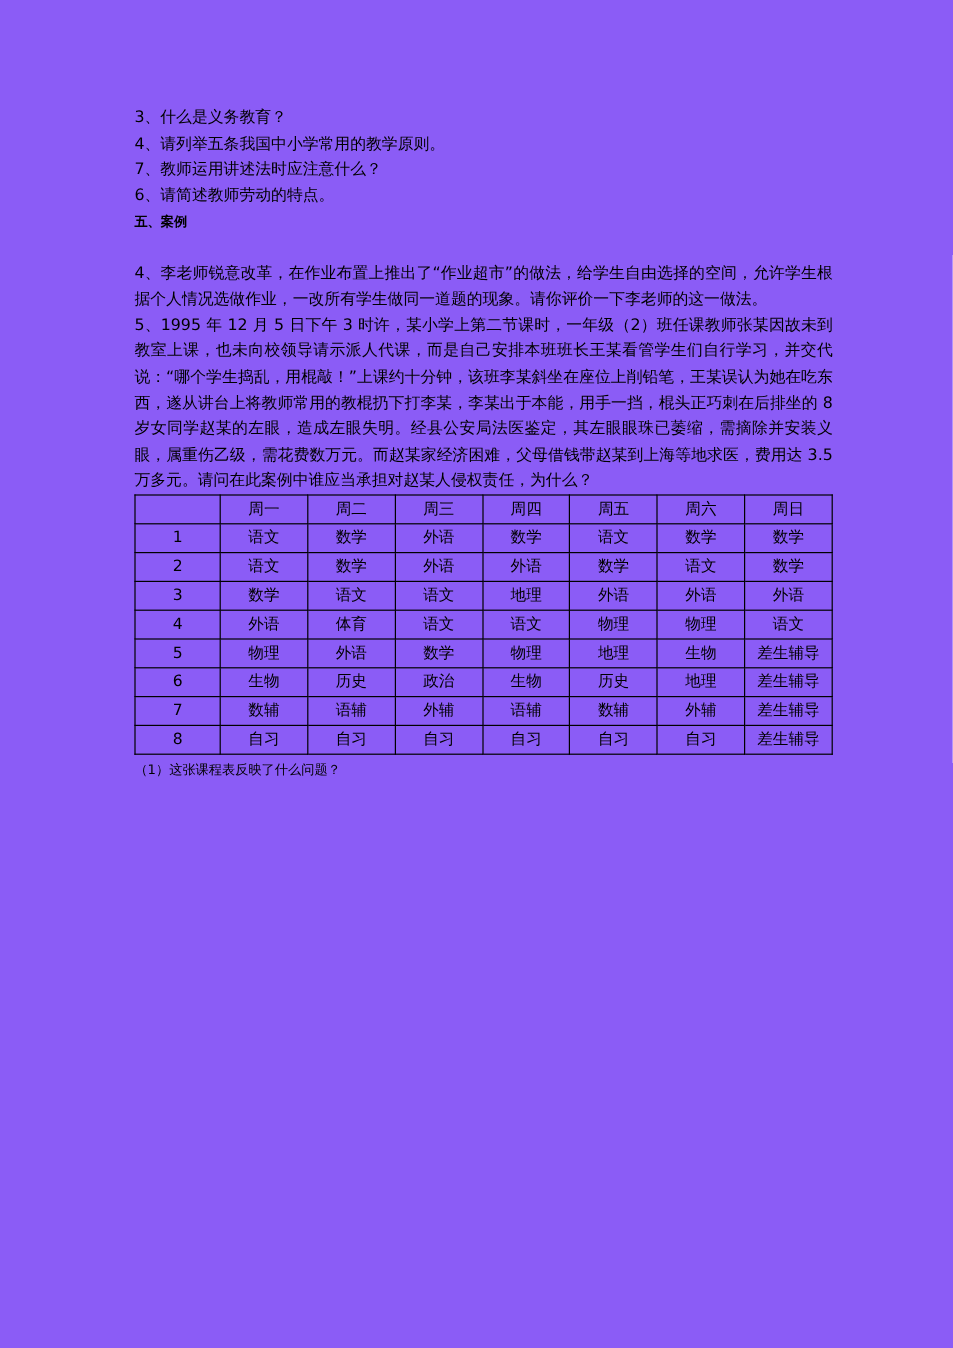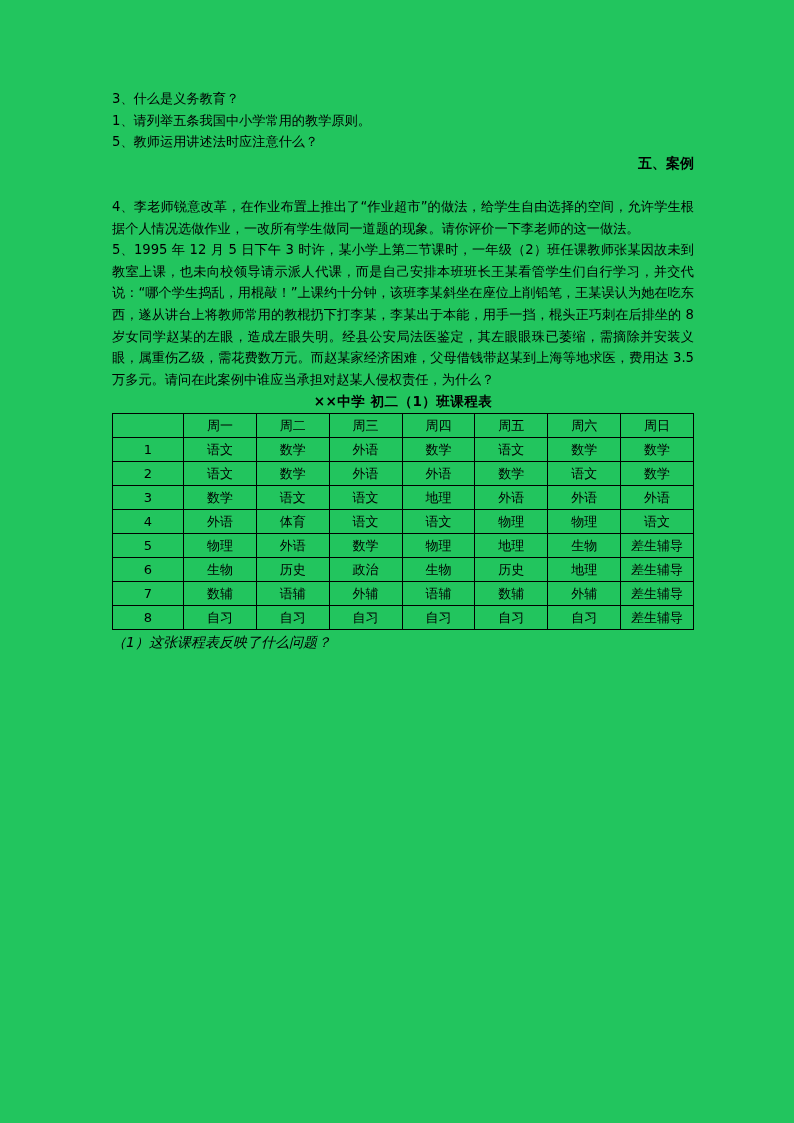--- a/index.html
+++ b/index.html
@@ -14,36 +14,35 @@
     font-family: "DejaVu Sans", "Liberation Sans", sans-serif;
     color: #000000;
     -webkit-font-smoothing: none;
   }
   .page {
     position: relative;
     width: 794px;
     height: 1123px;
     box-sizing: border-box;
     padding: 88px 100px 0 112px;
-    background: #22c55e;
+    background: #8b5cf6;
   }
   .para {
     font-size: 13.2px;
     line-height: 21.6px;
     text-align: justify;
     text-justify: inter-ideograph;
     margin: 0;
     letter-spacing: 0px;
   }
   .section-head {
-    font-size: 14px;
+    font-size: 11px;
     line-height: 21.6px;
     font-weight: bold;
     margin: 0;
-    text-align: right;
   }
   .gap {
     height: 21.6px;
   }
   .table-title {
     text-align: center;
     font-size: 13.6px;
     font-weight: bold;
     line-height: 20px;
     margin: 1px 0 2px 0;
@@ -78,46 +77,45 @@
   }
   td.diag svg {
     position: absolute;
     left: 0;
     top: 0;
     width: 100%;
     height: 100%;
     display: block;
   }
   .qlist {
-    font-size: 14px;
+    font-size: 11px;
     line-height: 21.6px;
     margin: 0;
-    font-style: italic;
   }
   .tbl-wrap {
     width: 100%;
     border-radius: 14px;
   }
 </style>
 </head>
 <body>
 
 <div class="page">
 
   <p class="para">3、什么是义务教育？</p>
-  <p class="para">1、请列举五条我国中小学常用的教学原则。</p>
-  <p class="para">5、教师运用讲述法时应注意什么？</p>
+  <p class="para">4、请列举五条我国中小学常用的教学原则。</p>
+  <p class="para">7、教师运用讲述法时应注意什么？</p>
+  <p class="para">6、请简述教师劳动的特点。</p>
 
   <p class="section-head">五、案例</p>
 
   <div class="gap"></div>
   <p class="para">4、李老师锐意改革，在作业布置上推出了“作业超市”的做法，给学生自由选择的空间，允许学生根据个人情况选做作业，一改所有学生做同一道题的现象。请你评价一下李老师的这一做法。</p>
   <p class="para">5、1995 年 12 月 5 日下午 3 时许，某小学上第二节课时，一年级（2）班任课教师张某因故未到教室上课，也未向校领导请示派人代课，而是自己安排本班班长王某看管学生们自行学习，并交代说：“哪个学生捣乱，用棍敲！”上课约十分钟，该班李某斜坐在座位上削铅笔，王某误认为她在吃东西，遂从讲台上将教师常用的教棍扔下打李某，李某出于本能，用手一挡，棍头正巧刺在后排坐的 8 岁女同学赵某的左眼，造成左眼失明。经县公安局法医鉴定，其左眼眼珠已萎缩，需摘除并安装义眼，属重伤乙级，需花费数万元。而赵某家经济困难，父母借钱带赵某到上海等地求医，费用达 3.5 万多元。请问在此案例中谁应当承担对赵某人侵权责任，为什么？</p>
 
-  <div class="table-title">××中学 初二（1）班课程表</div>
 
   <div class="tbl-wrap">
     <table class="schedule">
       <thead>
         <tr>
           <th class="idx"></th>
           <th>周一</th>
           <th>周二</th>
           <th>周三</th>
           <th>周四</th>

